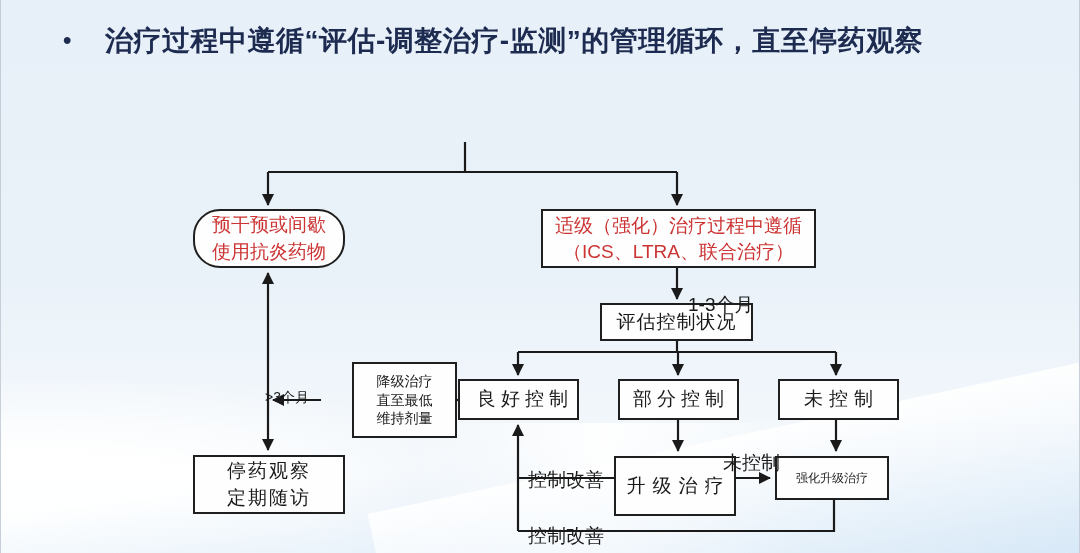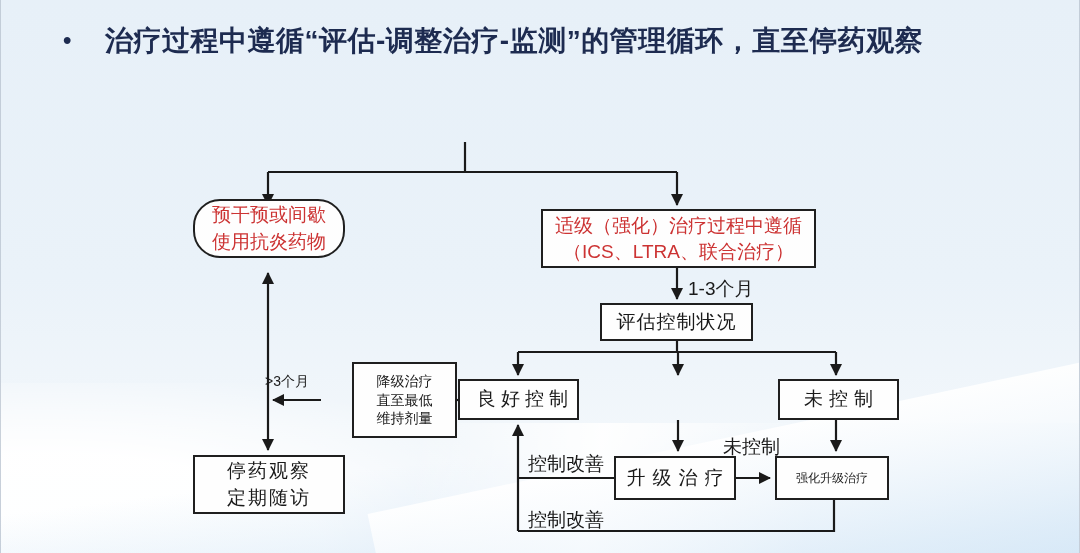--- a/index.html
+++ b/index.html
@@ -40,31 +40,31 @@
   .connectors{position:absolute;left:0;top:0;}
   .cn{stroke:var(--ink);stroke-width:2.2;fill:none;}
   .box{
     position:absolute;background:var(--boxfill);border:2px solid var(--border);
     display:flex;flex-direction:column;align-items:center;justify-content:center;
     text-align:center;color:var(--ink);font-size:19px;line-height:1.4;box-sizing:border-box;
   }
   .box.red{color:var(--red);}
   .bl{display:block;white-space:nowrap;}
   #b-disease{left:395px;top:98px;width:138px;height:44px;letter-spacing:4px;font-size:20px;}
-  #b-pre{left:192px;top:199px;width:152px;height:59px;border-radius:27px;}
+  #b-pre{left:192px;top:209px;width:152px;height:59px;border-radius:27px;}
   #b-select{left:540px;top:209px;width:275px;height:59px;line-height:1.35;}
   #b-assess{left:599px;top:303px;width:153px;height:38px;letter-spacing:1px;}
   #b-good{left:457px;top:379px;width:121px;height:41px;letter-spacing:5px;text-indent:5px;padding-left:8px;}
   #b-partial{left:617px;top:379px;width:121px;height:41px;letter-spacing:5px;text-indent:5px;}
   #b-uncontrolled{left:777px;top:379px;width:121px;height:41px;letter-spacing:6px;text-indent:6px;}
   #b-stepdown{left:320px;top:362px;width:105px;height:76px;font-size:14px;line-height:1.35;margin-left:31px;}
   #b-stop{left:192px;top:455px;width:152px;height:59px;letter-spacing:2px;}
-  #b-stepup{left:613px;top:456px;width:122px;height:44px;letter-spacing:7px;text-indent:7px;}
+  #b-stepup{left:613px;top:456px;width:122px;height:60px;letter-spacing:7px;text-indent:7px;}
   #b-intensive{left:774px;top:456px;width:114px;height:44px;font-size:12px;}
-  .elabel{position:absolute;color:var(--ink);font-size:19px;white-space:nowrap;}
+  .elabel{position:absolute;color:var(--ink);font-size:19px;white-space:nowrap;margin-top:16px;}
   #lab-months13{left:687px;top:276px;}
   #lab-months3{left:264px;top:373px;font-size:14px;}
   #lab-uncontrolled{left:722px;top:434px;}
   #lab-improve-upper{left:527px;top:451px;}
   #lab-improve-lower{left:527px;top:507px;}
 </style>
 </head>
 <body>
 
 <div class="page">
@@ -118,20 +118,23 @@
   </div>
 
   <div class="box" id="b-assess">
     <span class="bl">评估控制状况</span>
   </div>
 
   <div class="box" id="b-good">
     <span class="bl">良好控制</span>
   </div>
 
+  <div class="box" id="b-partial">
+    <span class="bl">部分控制</span>
+  </div>
 
   <div class="box" id="b-uncontrolled">
     <span class="bl">未控制</span>
   </div>
 
   <div class="box" id="b-stepdown">
     <span class="bl">降级治疗</span>
     <span class="bl">直至最低</span>
     <span class="bl">维持剂量</span>
   </div>

